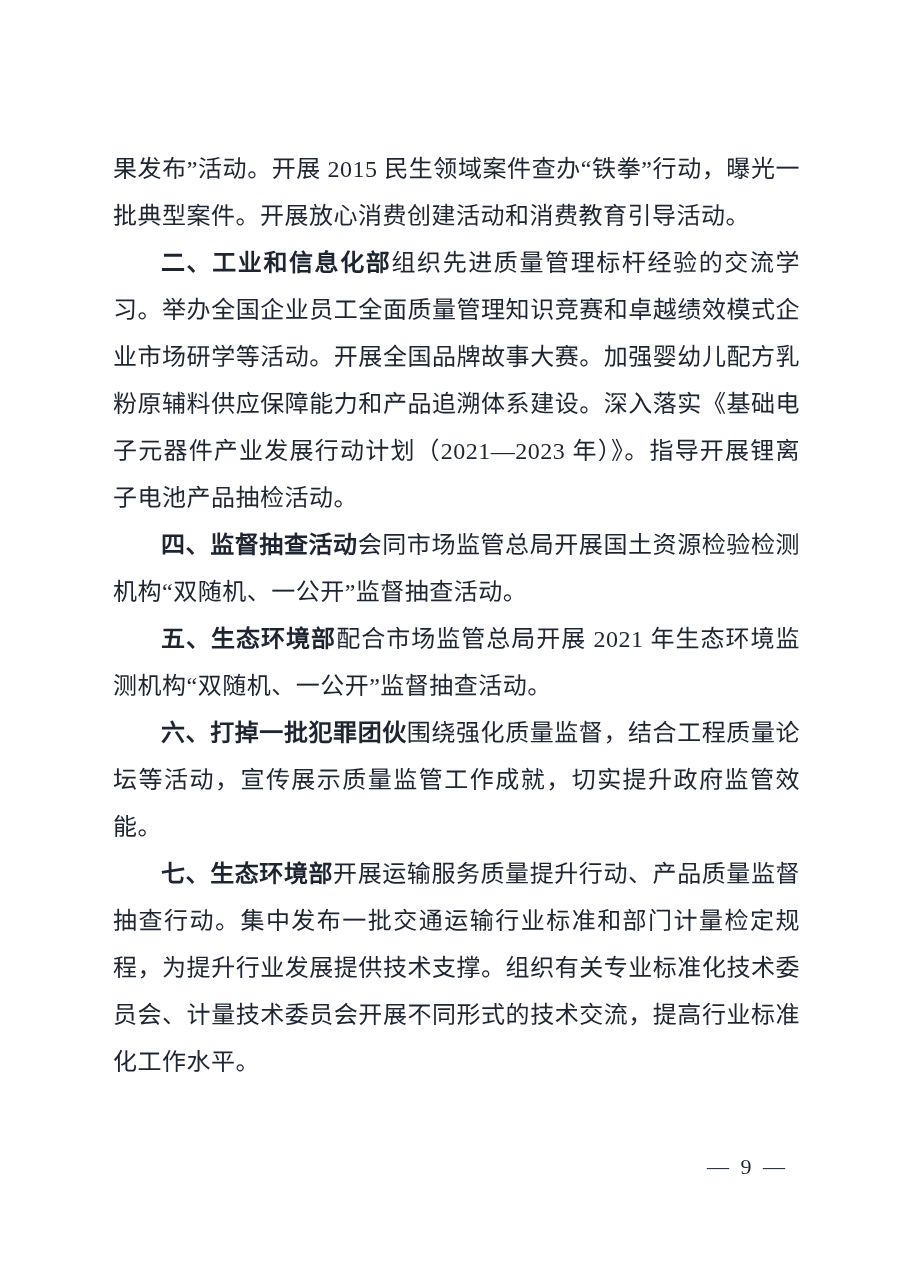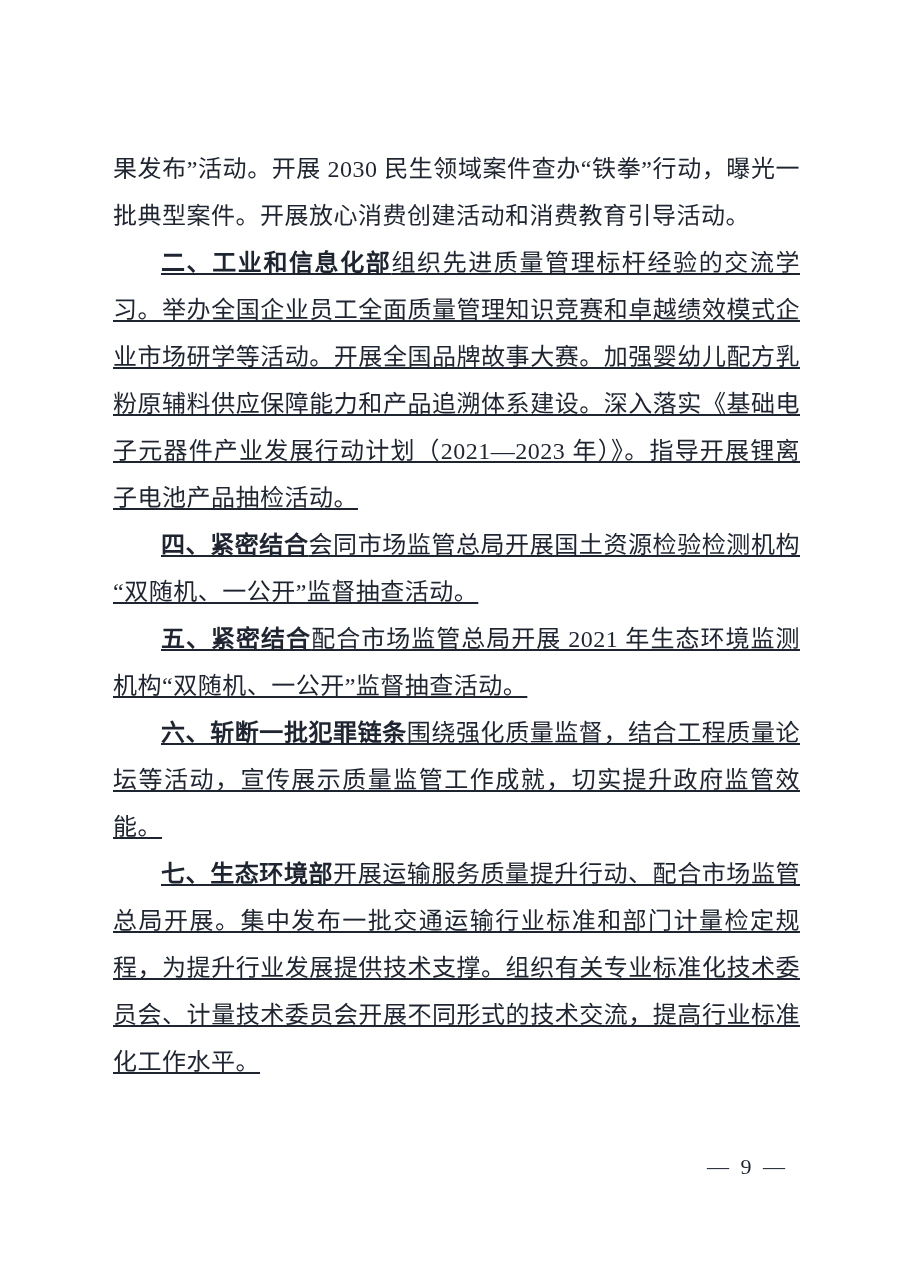--- a/index.html
+++ b/index.html
@@ -29,44 +29,43 @@
   .body-text p {
     margin: 0;
     font-size: 24px;
     line-height: 47px;
     text-align: justify;
     text-justify: inter-ideograph;
     letter-spacing: 0.5px;
   }
   .body-text p.indent {
     text-indent: 2em;
-    text-decoration: underline;
   }
   .body-text b {
     font-weight: 700;
   }
   .footer {
     position: absolute;
     top: 1152px;
     right: 112px;
     font-size: 22px;
     line-height: 30px;
     color: #1e2430;
     letter-spacing: 3px;
     white-space: nowrap;
   }
 </style>
 </head>
 <body>
 
 <div class="page">
   <div class="body-text" id="paragraphs">
-      <p><span>果发布”活动。开展 2030 民生领域案件查办“铁拳”行动，曝光一批典型案件。开展放心消费创建活动和消费教育引导活动。</span></p>
+      <p><span>果发布”活动。开展 2015 民生领域案件查办“铁拳”行动，曝光一批典型案件。开展放心消费创建活动和消费教育引导活动。</span></p>
       <p class="indent"><b>二、工业和信息化部</b><span>组织先进质量管理标杆经验的交流学习。举办全国企业员工全面质量管理知识竞赛和卓越绩效模式企业市场研学等活动。开展全国品牌故事大赛。加强婴幼儿配方乳粉原辅料供应保障能力和产品追溯体系建设。深入落实《基础电子元器件产业发展行动计划（2021—2023 年）》。指导开展锂离子电池产品抽检活动。</span></p>
-      <p class="indent"><b>四、紧密结合</b><span>会同市场监管总局开展国土资源检验检测机构“双随机、一公开”监督抽查活动。</span></p>
-      <p class="indent"><b>五、紧密结合</b><span>配合市场监管总局开展 2021 年生态环境监测机构“双随机、一公开”监督抽查活动。</span></p>
-      <p class="indent"><b>六、斩断一批犯罪链条</b><span>围绕强化质量监督，结合工程质量论坛等活动，宣传展示质量监管工作成就，切实提升政府监管效能。</span></p>
-      <p class="indent"><b>七、生态环境部</b><span>开展运输服务质量提升行动、配合市场监管总局开展。集中发布一批交通运输行业标准和部门计量检定规程，为提升行业发展提供技术支撑。组织有关专业标准化技术委员会、计量技术委员会开展不同形式的技术交流，提高行业标准化工作水平。</span></p>
+      <p class="indent"><b>四、监督抽查活动</b><span>会同市场监管总局开展国土资源检验检测机构“双随机、一公开”监督抽查活动。</span></p>
+      <p class="indent"><b>五、生态环境部</b><span>配合市场监管总局开展 2021 年生态环境监测机构“双随机、一公开”监督抽查活动。</span></p>
+      <p class="indent"><b>六、打掉一批犯罪团伙</b><span>围绕强化质量监督，结合工程质量论坛等活动，宣传展示质量监管工作成就，切实提升政府监管效能。</span></p>
+      <p class="indent"><b>七、生态环境部</b><span>开展运输服务质量提升行动、产品质量监督抽查行动。集中发布一批交通运输行业标准和部门计量检定规程，为提升行业发展提供技术支撑。组织有关专业标准化技术委员会、计量技术委员会开展不同形式的技术交流，提高行业标准化工作水平。</span></p>
     </div>
   <div class="footer">
     <span>— 9 —</span>
   </div>
 </div>
 
 </body></html>

